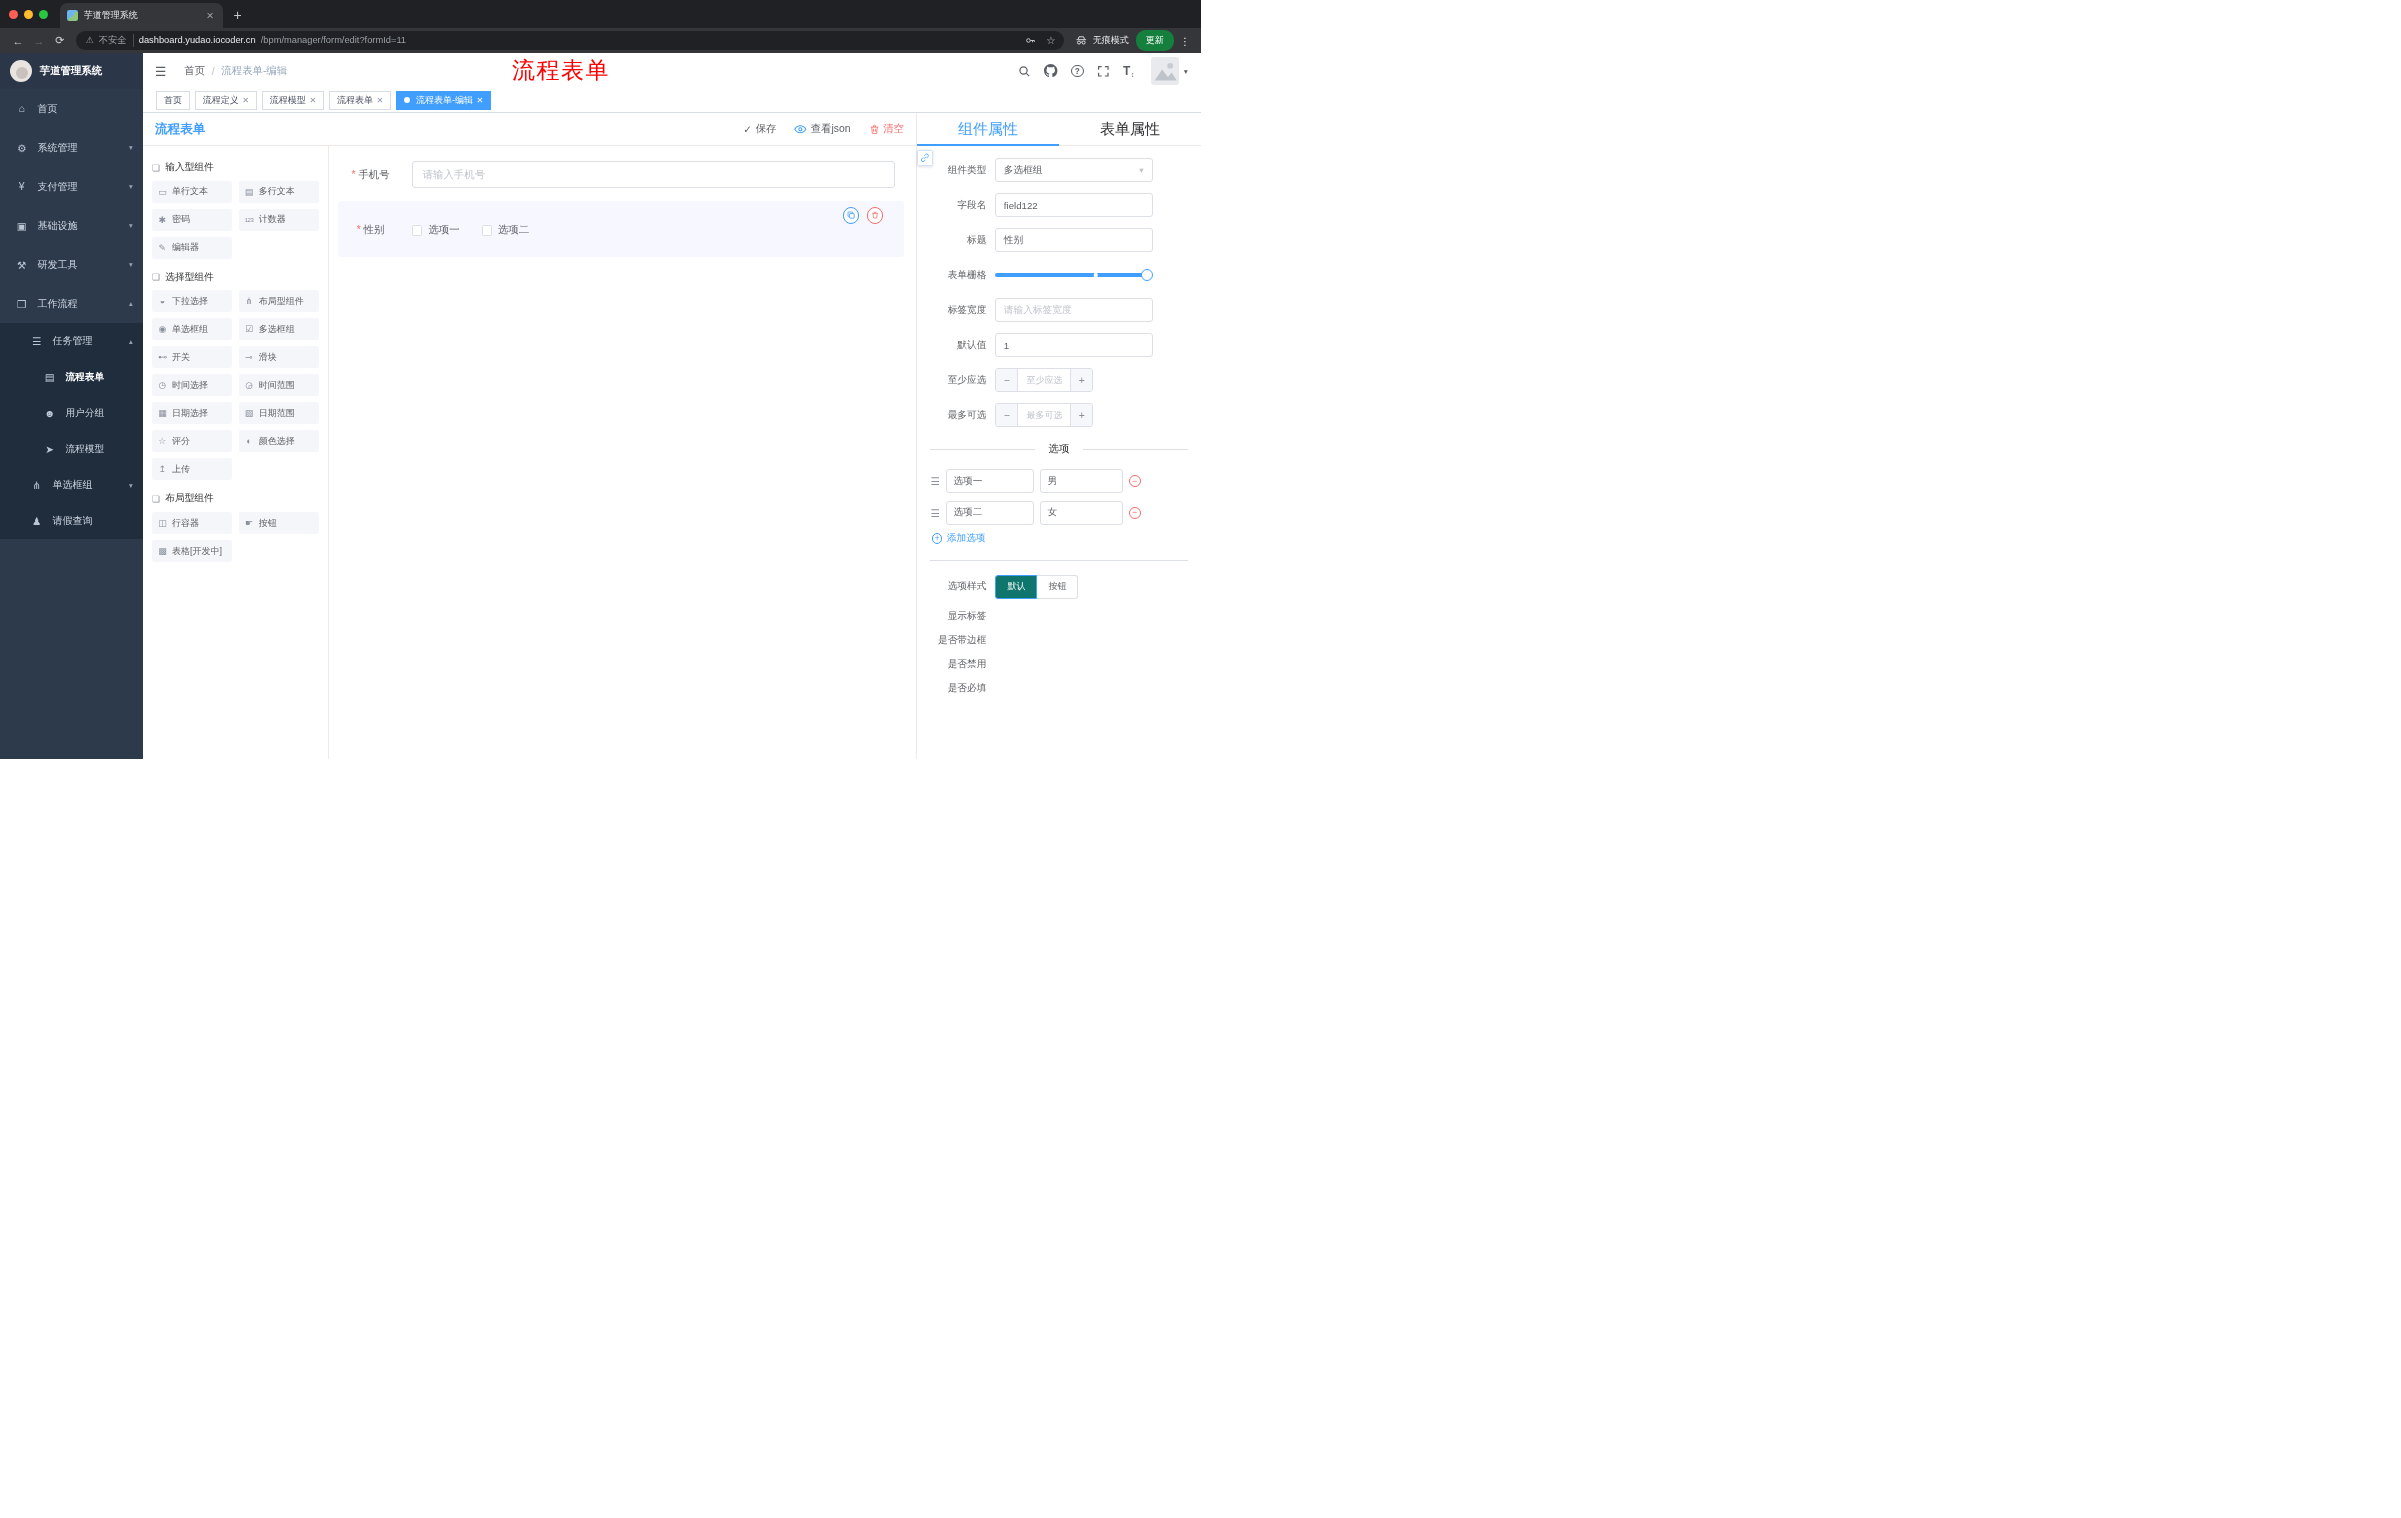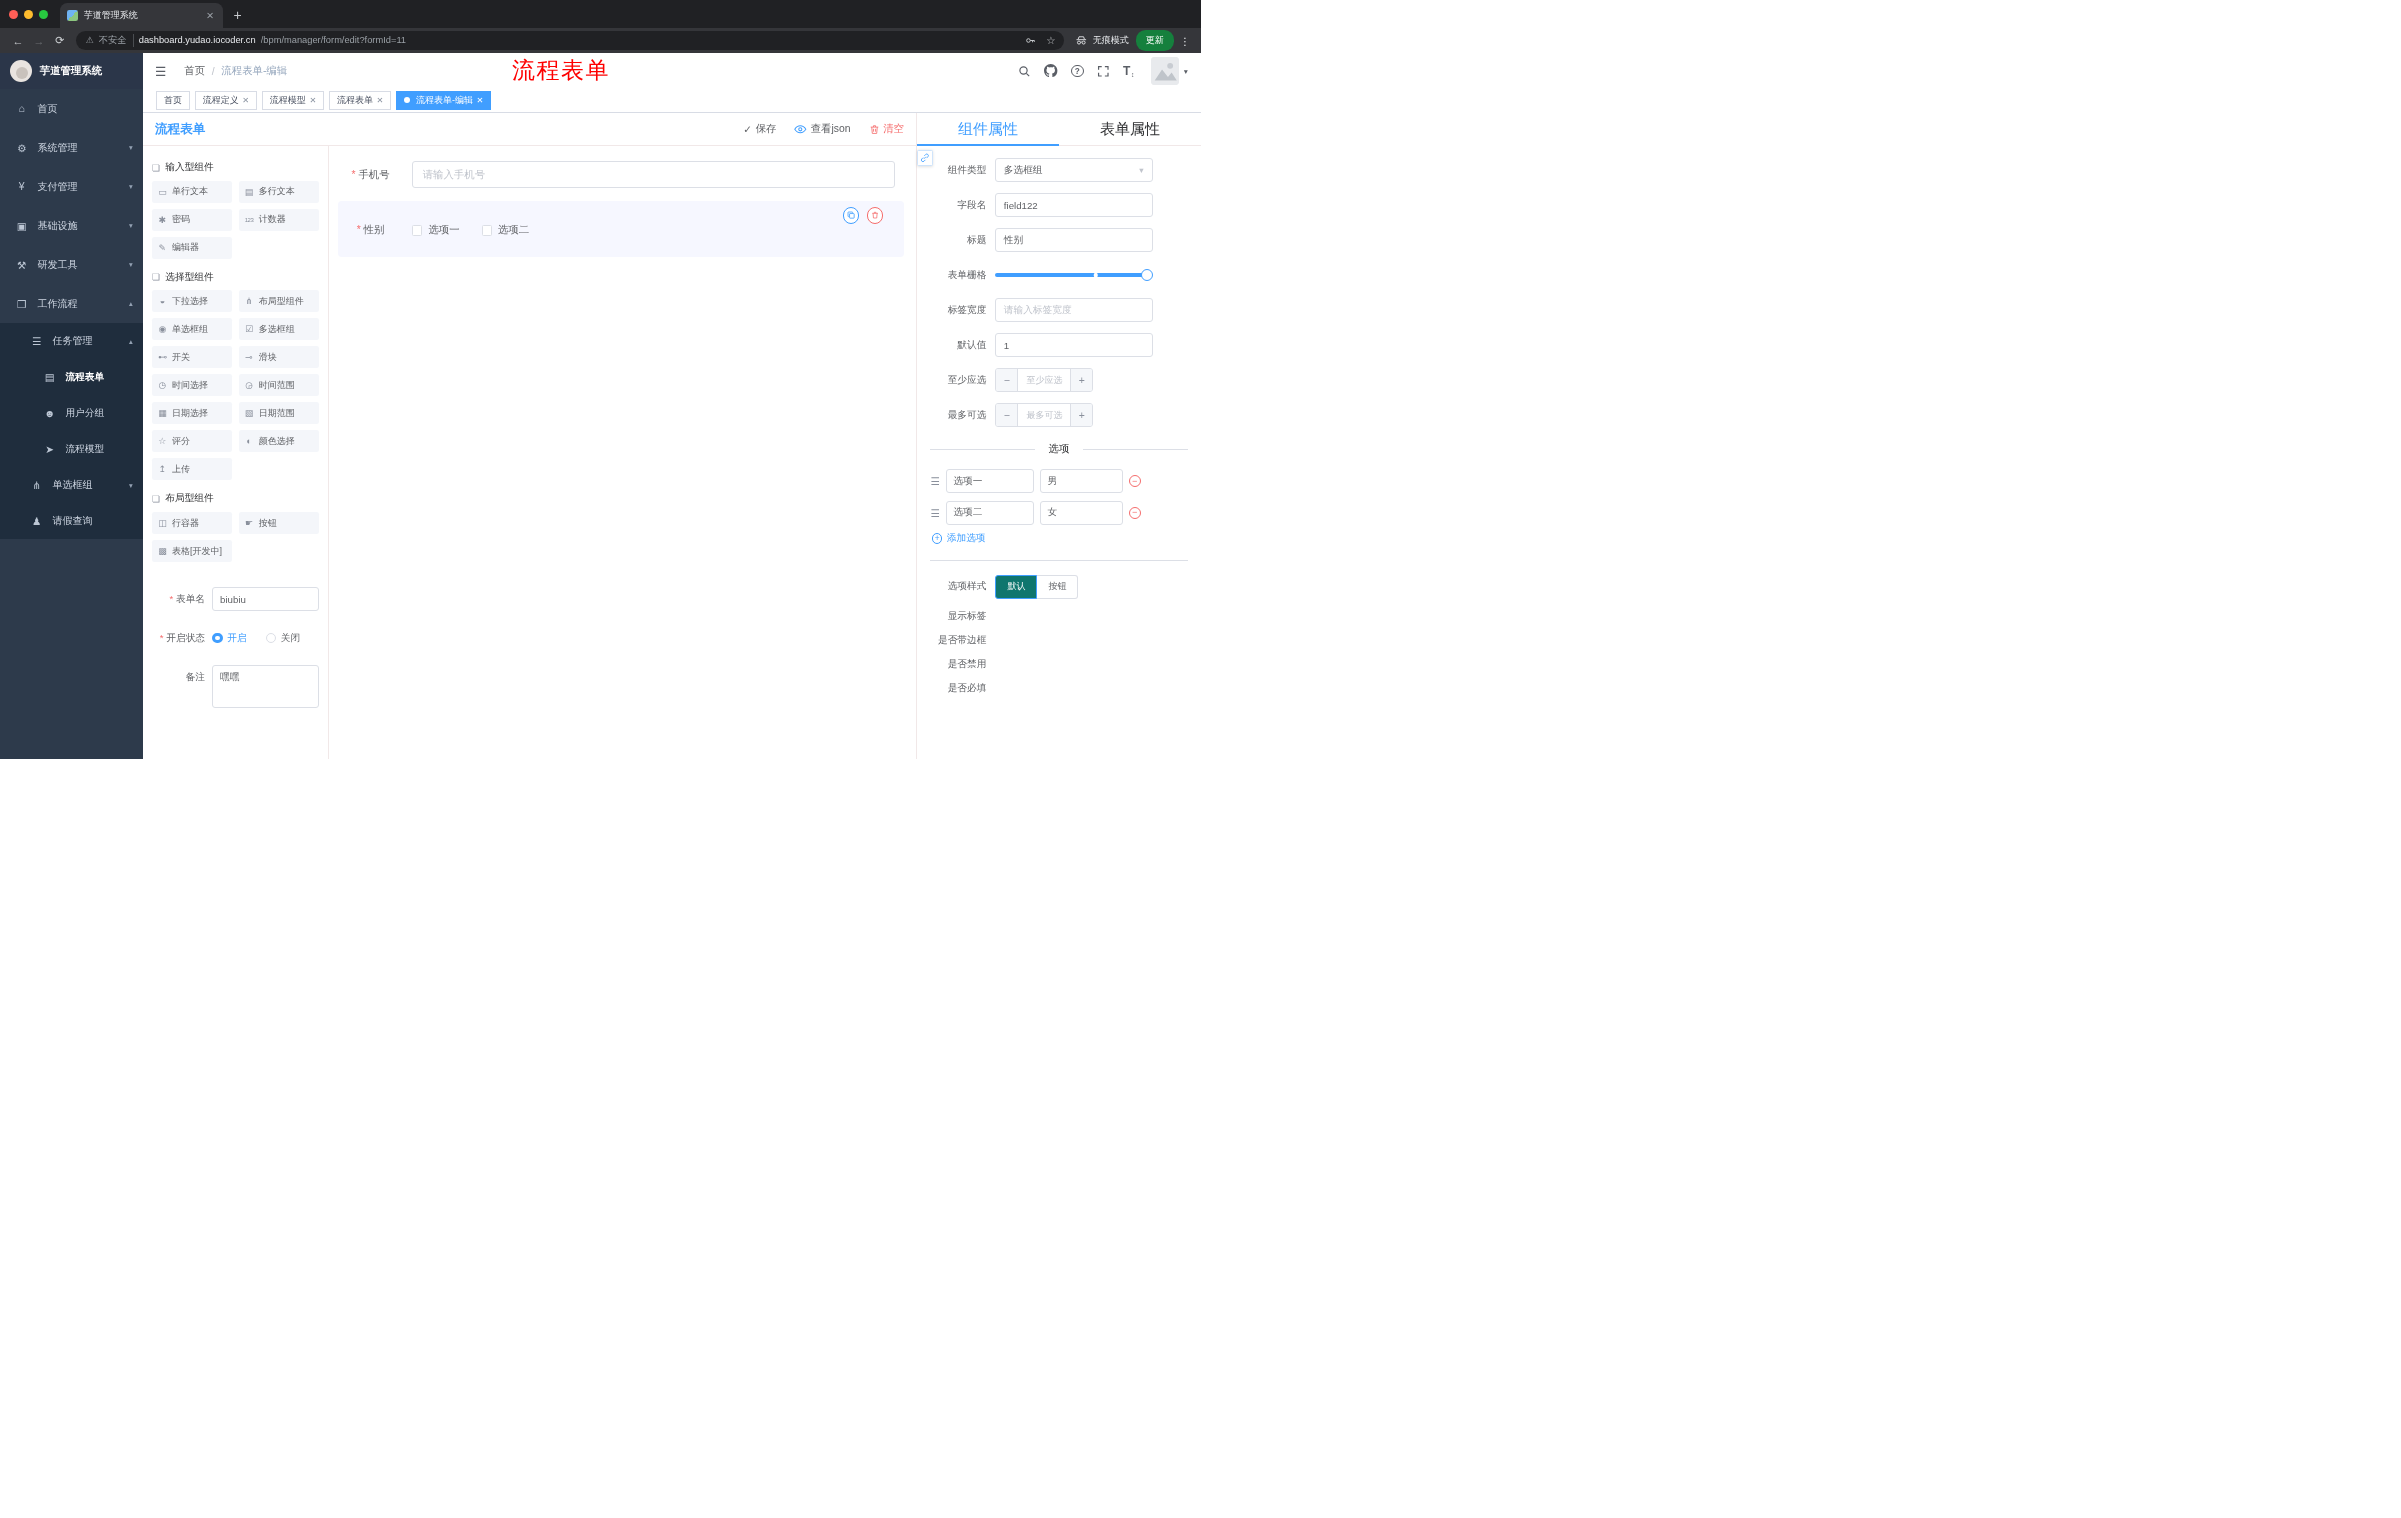--- a/index.html
+++ b/index.html
@@ -486,43 +486,20 @@
               <div class="p-item">
                   <span class="ic">☛</span>
                   <span class="lbl">按钮</span>
                 </div>
               <div class="p-item">
                   <span class="ic">▩</span>
                   <span class="lbl">表格[开发中]</span>
                 </div>
             </div>
 
-            <div class="pal-form">
-              <div class="pf-row">
-                <span class="pf-label req">表单名</span>
-                <span class="pf-input">biubiu</span>
-              </div>
-              <div class="pf-row">
-                <span class="pf-label req">开启状态</span>
-                <span class="pf-radios">
-                  <span class="radio sel">
-                    <span class="rdot"></span>
-                    <span class="rlabel">开启</span>
-                  </span>
-                  <span class="radio">
-                    <span class="rdot"></span>
-                    <span class="rlabel">关闭</span>
-                  </span>
-                </span>
-              </div>
-              <div class="pf-row">
-                <span class="pf-label">备注</span>
-                <span class="pf-textarea">嘿嘿</span>
-              </div>
-            </div>
           </div>
 
           <div class="canvas">
             <div class="cv-row">
               <span class="cv-label req">手机号</span>
               <span class="cv-input ph">请输入手机号</span>
             </div>
             <div class="cv-selected">
               <div class="cv-actions">
                 <span class="cact copy">

